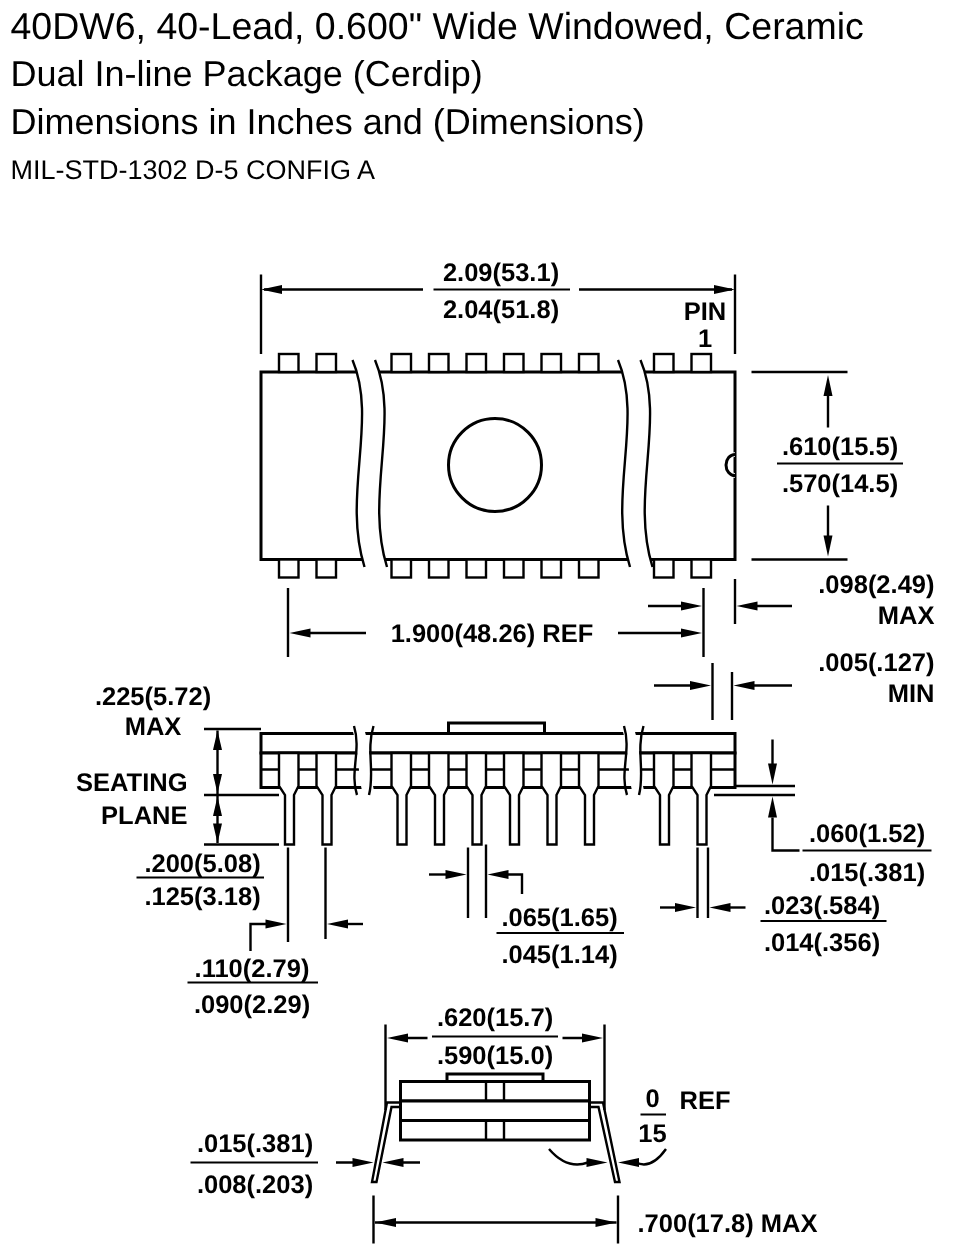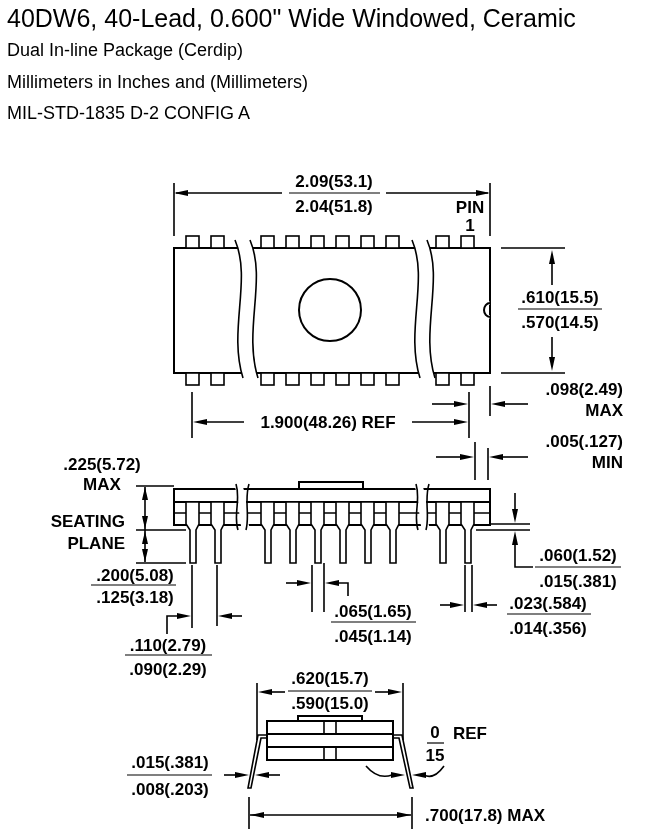--- a/index.html
+++ b/index.html
@@ -1,35 +1,35 @@
 <!DOCTYPE html>
 <html><head>
 <meta charset="utf-8">
 <style>
   html, body { margin: 0; padding: 0; background: #ffffff; }
   body { width: 647px; height: 837px; position: relative; overflow: hidden; font-family: "Liberation Sans", sans-serif; color: #000; }
   .title { position: absolute; left: 7px; top: 2px; font-size: 25px; line-height: 32px; white-space: nowrap; }
   .title b { font-weight: normal; }
-  .subtitle { position: absolute; left: 7px; font-size: 18px; line-height: 32px; white-space: nowrap; }
+  .subtitle { position: absolute; left: 7px; font-size: 24px; line-height: 32px; white-space: nowrap; }
   .spec { position: absolute; left: 7px; top: 102px; font-size: 18px; line-height: 22px; white-space: nowrap; }
   svg { position: absolute; left: 0; top: 0; }
   svg text { font-family: "Liberation Sans", sans-serif; font-weight: bold; font-size: 17px; fill: #000; }
   .ln { stroke: #000; stroke-width: 1.6; fill: none; }
   .thin { stroke: #000; stroke-width: 1.2; fill: none; }
   .thick { stroke: #000; stroke-width: 2; fill: none; }
   .body { stroke: #000; stroke-width: 2; fill: #fff; }
   .arrow { fill: #000; stroke: none; }
 </style>
 </head>
 <body>
 
 <div class="title"><b>40DW6,</b><span> 40-Lead, 0.600" Wide Windowed, Ceramic</span></div>
 <div class="subtitle" style="top:34px">Dual In-line Package (Cerdip)</div>
-<div class="subtitle" style="top:66px">Millimeters in Inches and (Millimeters)</div>
-<div class="spec">MIL-STD-1835 D-2 CONFIG A</div>
+<div class="subtitle" style="top:66px">Dimensions in Inches and (Dimensions)</div>
+<div class="spec">MIL-STD-1302 D-5 CONFIG A</div>
 
 <svg width="647" height="837" viewBox="0 0 647 837">
   <defs>
     <marker id="ar" markerWidth="12" markerHeight="6" refX="12" refY="3" orient="auto" markerUnits="userSpaceOnUse">
       <path d="M0,1 L12,3 L0,5 z" class="arrow"></path>
     </marker>
   </defs>
 
   <g>
 

